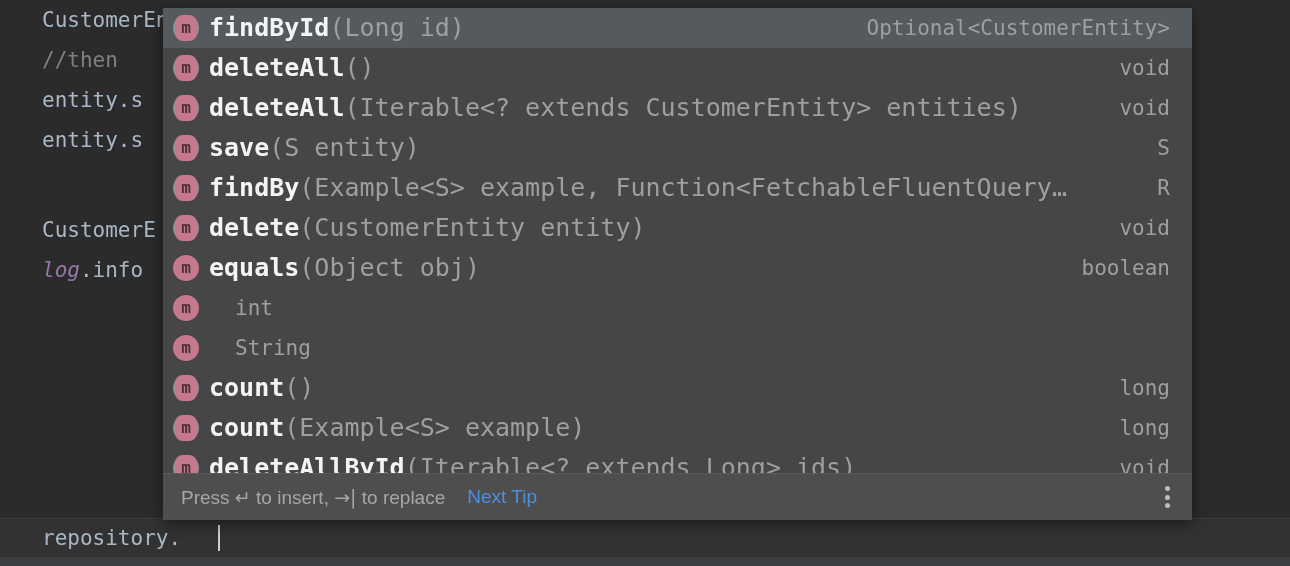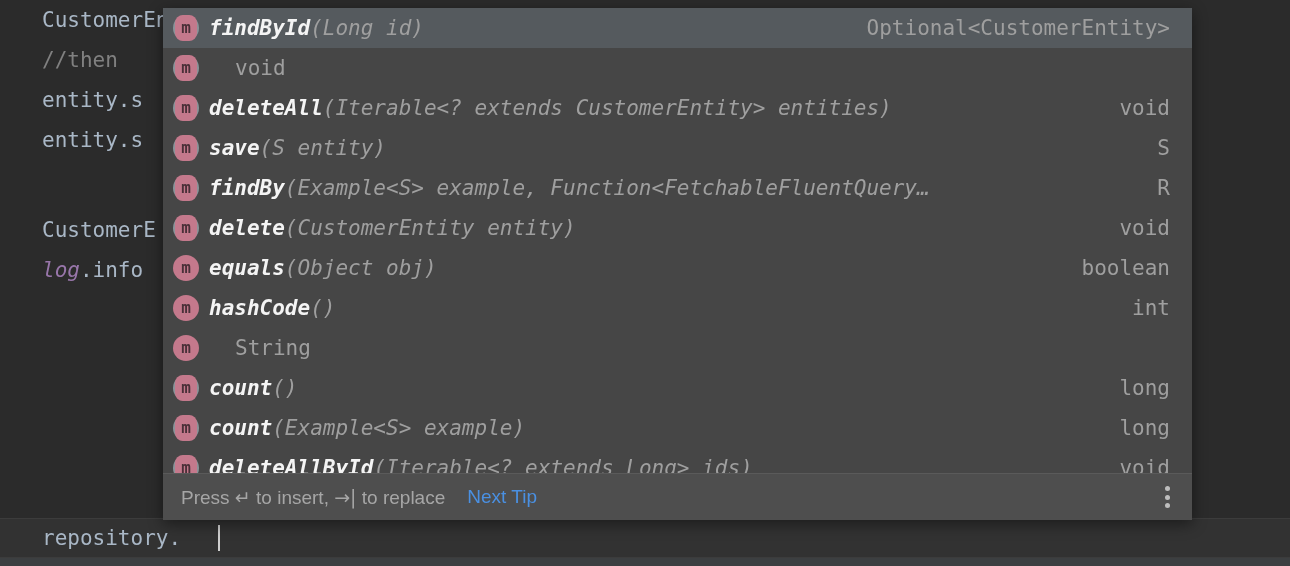--- a/index.html
+++ b/index.html
@@ -126,23 +126,22 @@
     font-family: "DejaVu Sans Mono", monospace;
     font-size: 16px;
     font-weight: bold;
     color: #4a3038;
   }
 
   .cmpl-sig {
     flex: 1 1 auto;
     overflow: hidden;
     font-family: "DejaVu Sans Mono", monospace;
-    font-size: 21px;
+    font-size: 25px;
     line-height: 40px;
-    font-style: italic;
   }
   .cmpl-name {
     color: #f4f4f4;
     font-weight: bold;
   }
   .cmpl-params { color: #9f9f9f; }
   .cmpl-type {
     flex: 0 0 auto;
     padding-left: 26px;
     color: #9f9f9f;
@@ -237,20 +236,21 @@
           </span>
           <span class="cmpl-sig"><span class="cmpl-name">findById</span><span class="cmpl-params">(Long id)</span></span>
           <span class="cmpl-type">Optional&lt;CustomerEntity&gt;</span>
         </div>
         <div class="cmpl-row">
           <span class="icon-method">
             <span class="ring"></span>
             <span class="disc"></span>
             <span class="glyph">m</span>
           </span>
+          <span class="cmpl-sig"><span class="cmpl-name">deleteAll</span><span class="cmpl-params">()</span></span>
           <span class="cmpl-type">void</span>
         </div>
         <div class="cmpl-row">
           <span class="icon-method">
             <span class="ring"></span>
             <span class="disc"></span>
             <span class="glyph">m</span>
           </span>
           <span class="cmpl-sig"><span class="cmpl-name">deleteAll</span><span class="cmpl-params">(Iterable&lt;? extends CustomerEntity&gt; entities)</span></span>
           <span class="cmpl-type">void</span>
@@ -288,21 +288,20 @@
             <span class="glyph">m</span>
           </span>
           <span class="cmpl-sig"><span class="cmpl-name">equals</span><span class="cmpl-params">(Object obj)</span></span>
           <span class="cmpl-type">boolean</span>
         </div>
         <div class="cmpl-row">
           <span class="icon-method plain">
             <span class="disc"></span>
             <span class="glyph">m</span>
           </span>
-          <span class="cmpl-sig"><span class="cmpl-name">hashCode</span><span class="cmpl-params">()</span></span>
           <span class="cmpl-type">int</span>
         </div>
         <div class="cmpl-row">
           <span class="icon-method plain">
             <span class="disc"></span>
             <span class="glyph">m</span>
           </span>
           <span class="cmpl-type">String</span>
         </div>
         <div class="cmpl-row">

